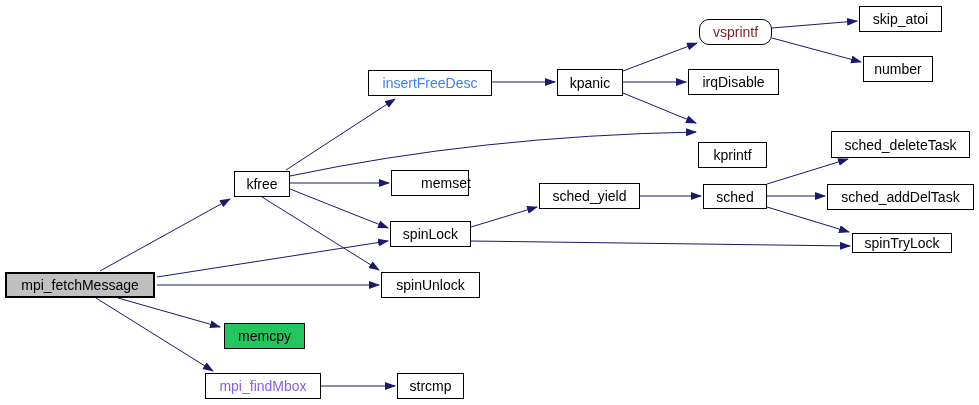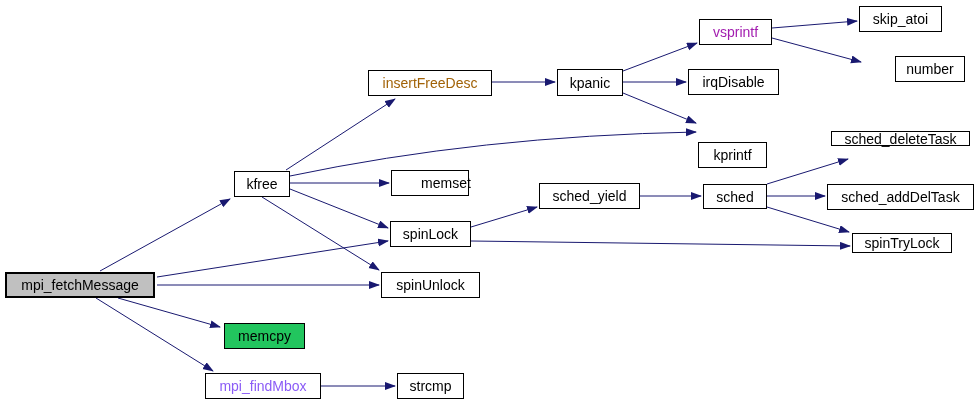--- a/index.html
+++ b/index.html
@@ -73,31 +73,31 @@
         <path d="M767,196 L825,196" fill="none" stroke="#191970" stroke-width="1" marker-end="url(#arrowhead)"></path>
         <path d="M767,207 L849,232" fill="none" stroke="#191970" stroke-width="1" marker-end="url(#arrowhead)"></path>
         <path d="M471,227 L537,207" fill="none" stroke="#191970" stroke-width="1" marker-end="url(#arrowhead)"></path>
         <path d="M471,241 L850,246" fill="none" stroke="#191970" stroke-width="1" marker-end="url(#arrowhead)"></path>
         <path d="M321,386 L395,386" fill="none" stroke="#191970" stroke-width="1" marker-end="url(#arrowhead)"></path>
       </g>
   </svg>
   <div>
       <div class="node root" style="left: 5px; top: 272px; width: 150px; height: 26px; background: rgb(192, 192, 192); border-color: rgb(0, 0, 0); color: rgb(0, 0, 0);">mpi_fetchMessage</div>
       <div class="node" style="left: 234px; top: 171px; width: 56px; height: 26px; background: rgb(255, 255, 255); border-color: rgb(0, 0, 0); color: rgb(0, 0, 0);">kfree</div>
-      <div class="node" style="left: 368px; top: 70px; width: 124px; height: 26px; background: rgb(255, 255, 255); border-color: rgb(0, 0, 0); color: #a16207;">insertFreeDesc</div>
+      <div class="node" style="left: 368px; top: 70px; width: 124px; height: 26px; background: rgb(255, 255, 255); border-color: rgb(0, 0, 0); color: #3b82f6;">insertFreeDesc</div>
       <div class="node" style="left: 557px; top: 69px; width: 66px; height: 27px; background: rgb(255, 255, 255); border-color: rgb(0, 0, 0); color: rgb(0, 0, 0);">kpanic</div>
-      <div class="node" style="left: 699px; top: 19px; width: 73px; height: 26px; background: rgb(255, 255, 255); border-color: rgb(0, 0, 0); color: #a21caf;">vsprintf</div>
+      <div class="node" style="left: 699px; top: 19px; width: 73px; height: 26px; background: rgb(255, 255, 255); border-color: rgb(0, 0, 0); color: #7f1d1d; border-radius: 10px;">vsprintf</div>
       <div class="node" style="left: 859px; top: 6px; width: 83px; height: 26px; background: rgb(255, 255, 255); border-color: rgb(0, 0, 0); color: rgb(0, 0, 0);">skip_atoi</div>
-      <div class="node" style="left: 863px; top: 56px; width: 70px; height: 26px; background: rgb(255, 255, 255); border-color: rgb(0, 0, 0); color: rgb(0, 0, 0); margin-left: 32px;">number</div>
+      <div class="node" style="left: 863px; top: 56px; width: 70px; height: 26px; background: rgb(255, 255, 255); border-color: rgb(0, 0, 0); color: rgb(0, 0, 0);">number</div>
       <div class="node" style="left: 688px; top: 69px; width: 91px; height: 26px; background: rgb(255, 255, 255); border-color: rgb(0, 0, 0); color: rgb(0, 0, 0);">irqDisable</div>
       <div class="node" style="left: 698px; top: 111px; width: 69px; height: 26px; background: rgb(255, 255, 255); border-color: rgb(0, 0, 0); color: rgb(0, 0, 0); margin-top: 31px;">kprintf</div>
       <div class="node" style="left: 391px; top: 170px; width: 78px; height: 26px; background: rgb(255, 255, 255); border-color: rgb(0, 0, 0); color: rgb(0, 0, 0); padding-left: 32px;">memset</div>
       <div class="node" style="left: 539px; top: 183px; width: 101px; height: 26px; background: rgb(255, 255, 255); border-color: rgb(0, 0, 0); color: rgb(0, 0, 0);">sched_yield</div>
       <div class="node" style="left: 703px; top: 184px; width: 64px; height: 25px; background: rgb(255, 255, 255); border-color: rgb(0, 0, 0); color: rgb(0, 0, 0);">sched</div>
-      <div class="node" style="left: 831px; top: 131px; width: 139px; height: 15px; background: rgb(255, 255, 255); border-color: rgb(0, 0, 0); color: rgb(0, 0, 0);">sched_deleteTask</div>
+      <div class="node" style="left: 831px; top: 131px; width: 139px; height: 27px; background: rgb(255, 255, 255); border-color: rgb(0, 0, 0); color: rgb(0, 0, 0);">sched_deleteTask</div>
       <div class="node" style="left: 827px; top: 184px; width: 147px; height: 26px; background: rgb(255, 255, 255); border-color: rgb(0, 0, 0); color: rgb(0, 0, 0);">sched_addDelTask</div>
       <div class="node" style="left: 390px; top: 221px; width: 81px; height: 26px; background: rgb(255, 255, 255); border-color: rgb(0, 0, 0); color: rgb(0, 0, 0);">spinLock</div>
       <div class="node" style="left: 852px; top: 233px; width: 100px; height: 20px; background: rgb(255, 255, 255); border-color: rgb(0, 0, 0); color: rgb(0, 0, 0);">spinTryLock</div>
       <div class="node" style="left: 381px; top: 272px; width: 99px; height: 26px; background: rgb(255, 255, 255); border-color: rgb(0, 0, 0); color: #000000;">spinUnlock</div>
       <div class="node" style="left: 224px; top: 323px; width: 81px; height: 26px; background: #22c55e; border-color: rgb(0, 0, 0); color: rgb(0, 0, 0);">memcpy</div>
       <div class="node" style="left: 205px; top: 373px; width: 116px; height: 26px; background: rgb(255, 255, 255); border-color: rgb(0, 0, 0); color: #8b5cf6;">mpi_findMbox</div>
       <div class="node" style="left: 397px; top: 373px; width: 67px; height: 26px; background: rgb(255, 255, 255); border-color: rgb(0, 0, 0); color: rgb(0, 0, 0);">strcmp</div>
     </div>
 </div>
 

